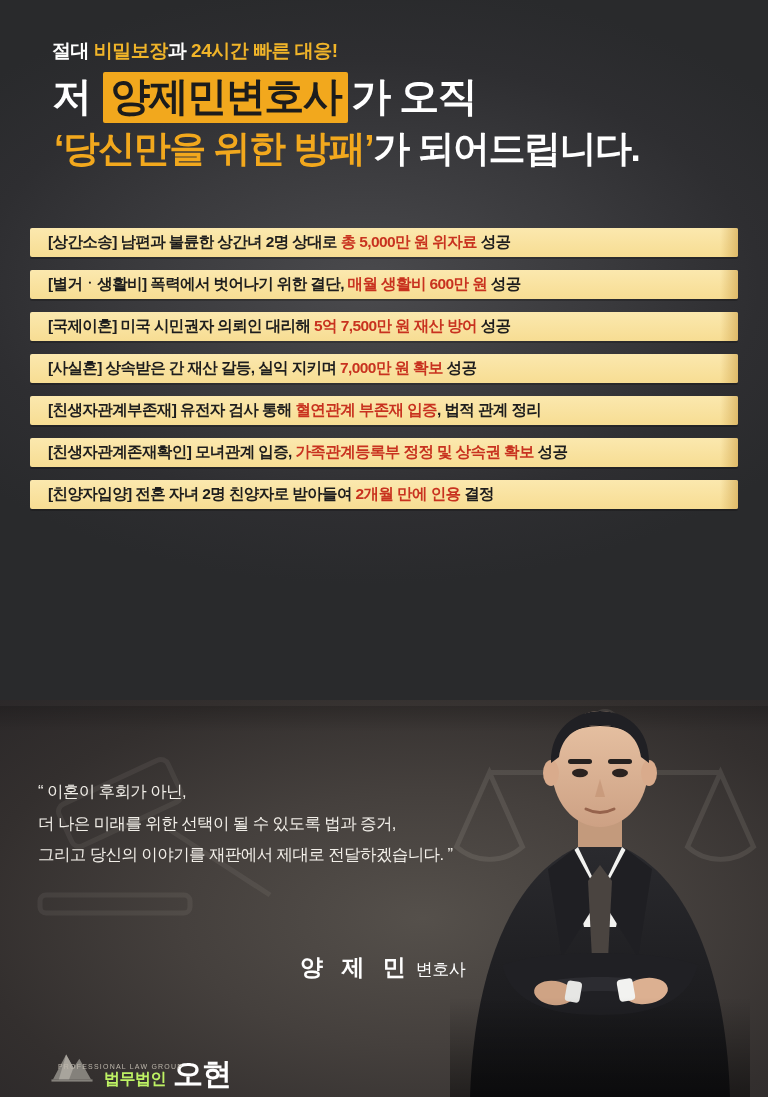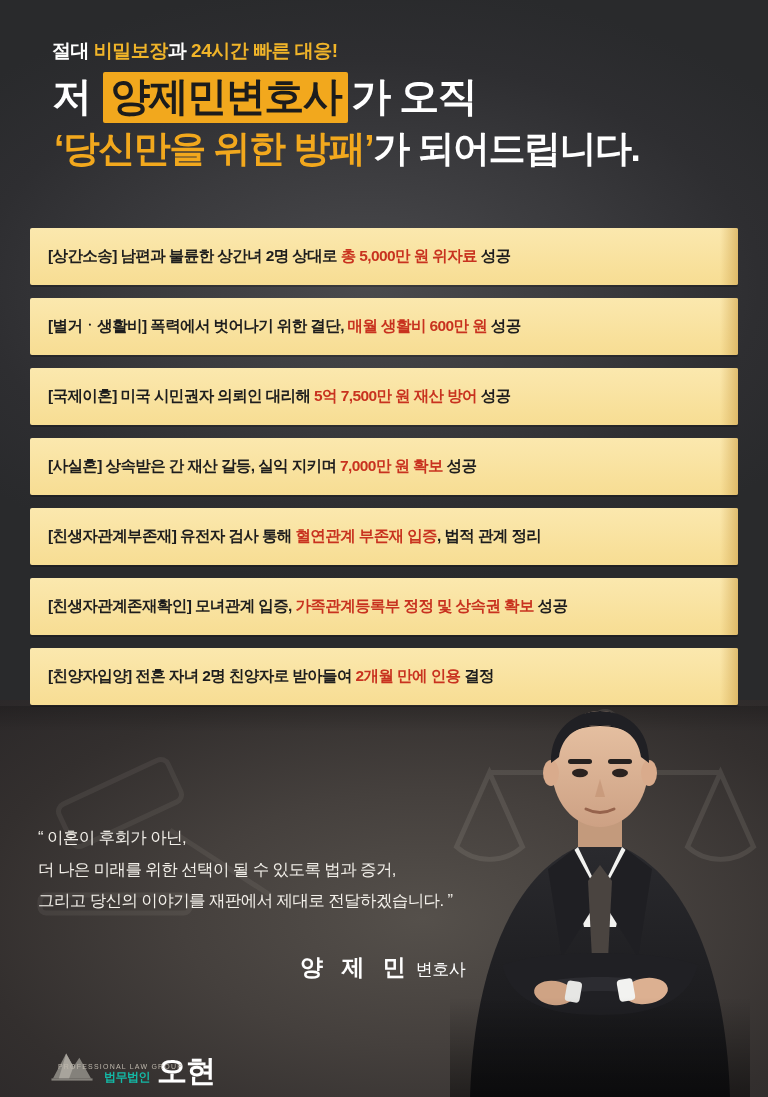--- a/index.html
+++ b/index.html
@@ -94,21 +94,21 @@
   .line2 .quote { color: #f2a81d; }
 
   
   .bars {
     position: absolute;
     left: 30px; top: 228px;
     width: 708px;
   }
   .bar {
     position: relative;
-    height: 57px;
+    height: 29px;
     margin-bottom: 13px;
     background: linear-gradient(180deg, #fbe8ae 0%, #f7dd93 100%);
     border-radius: 2px;
     box-shadow: 0 2px 0 rgba(0,0,0,0.22);
     display: flex;
     align-items: center;
     padding-left: 18px;
     overflow: hidden;
   }
   .bar::after {
@@ -126,21 +126,20 @@
     white-space: nowrap;
   }
   .bar-text .tag { color: #1d1d1d; }
   .bar-text .em { color: #c8321f; }
 
   
   .quote-block {
     position: absolute;
     left: 38px; top: 776px;
     width: 480px;
-    margin-top: 46px;
   }
   .quote-line {
     font-size: 16.5px;
     color: #f2efe9;
     letter-spacing: -0.6px;
     line-height: 1.92;
     white-space: nowrap;
   }
 
   
@@ -166,23 +165,23 @@
   .logo {
     position: absolute;
     left: 50px; top: 1033px;
     display: flex;
     align-items: center;
     gap: 10px;
   }
   .logo-mark { width: 44px; height: 40px; opacity: 0.9; }
   .logo-texts { display: flex; align-items: baseline; gap: 7px; }
   .logo-kr {
-    font-size: 12px;
-    font-weight: bold;
-    color: #14b8a6;
+    font-size: 16px;
+    font-weight: bold;
+    color: #bef264;
     letter-spacing: -0.5px;
     margin-top: 36px;
   }
   .logo-brand {
     font-size: 30px;
     font-weight: bold;
     color: #ffffff;
     letter-spacing: -1px;
   }
   .logo-en {

